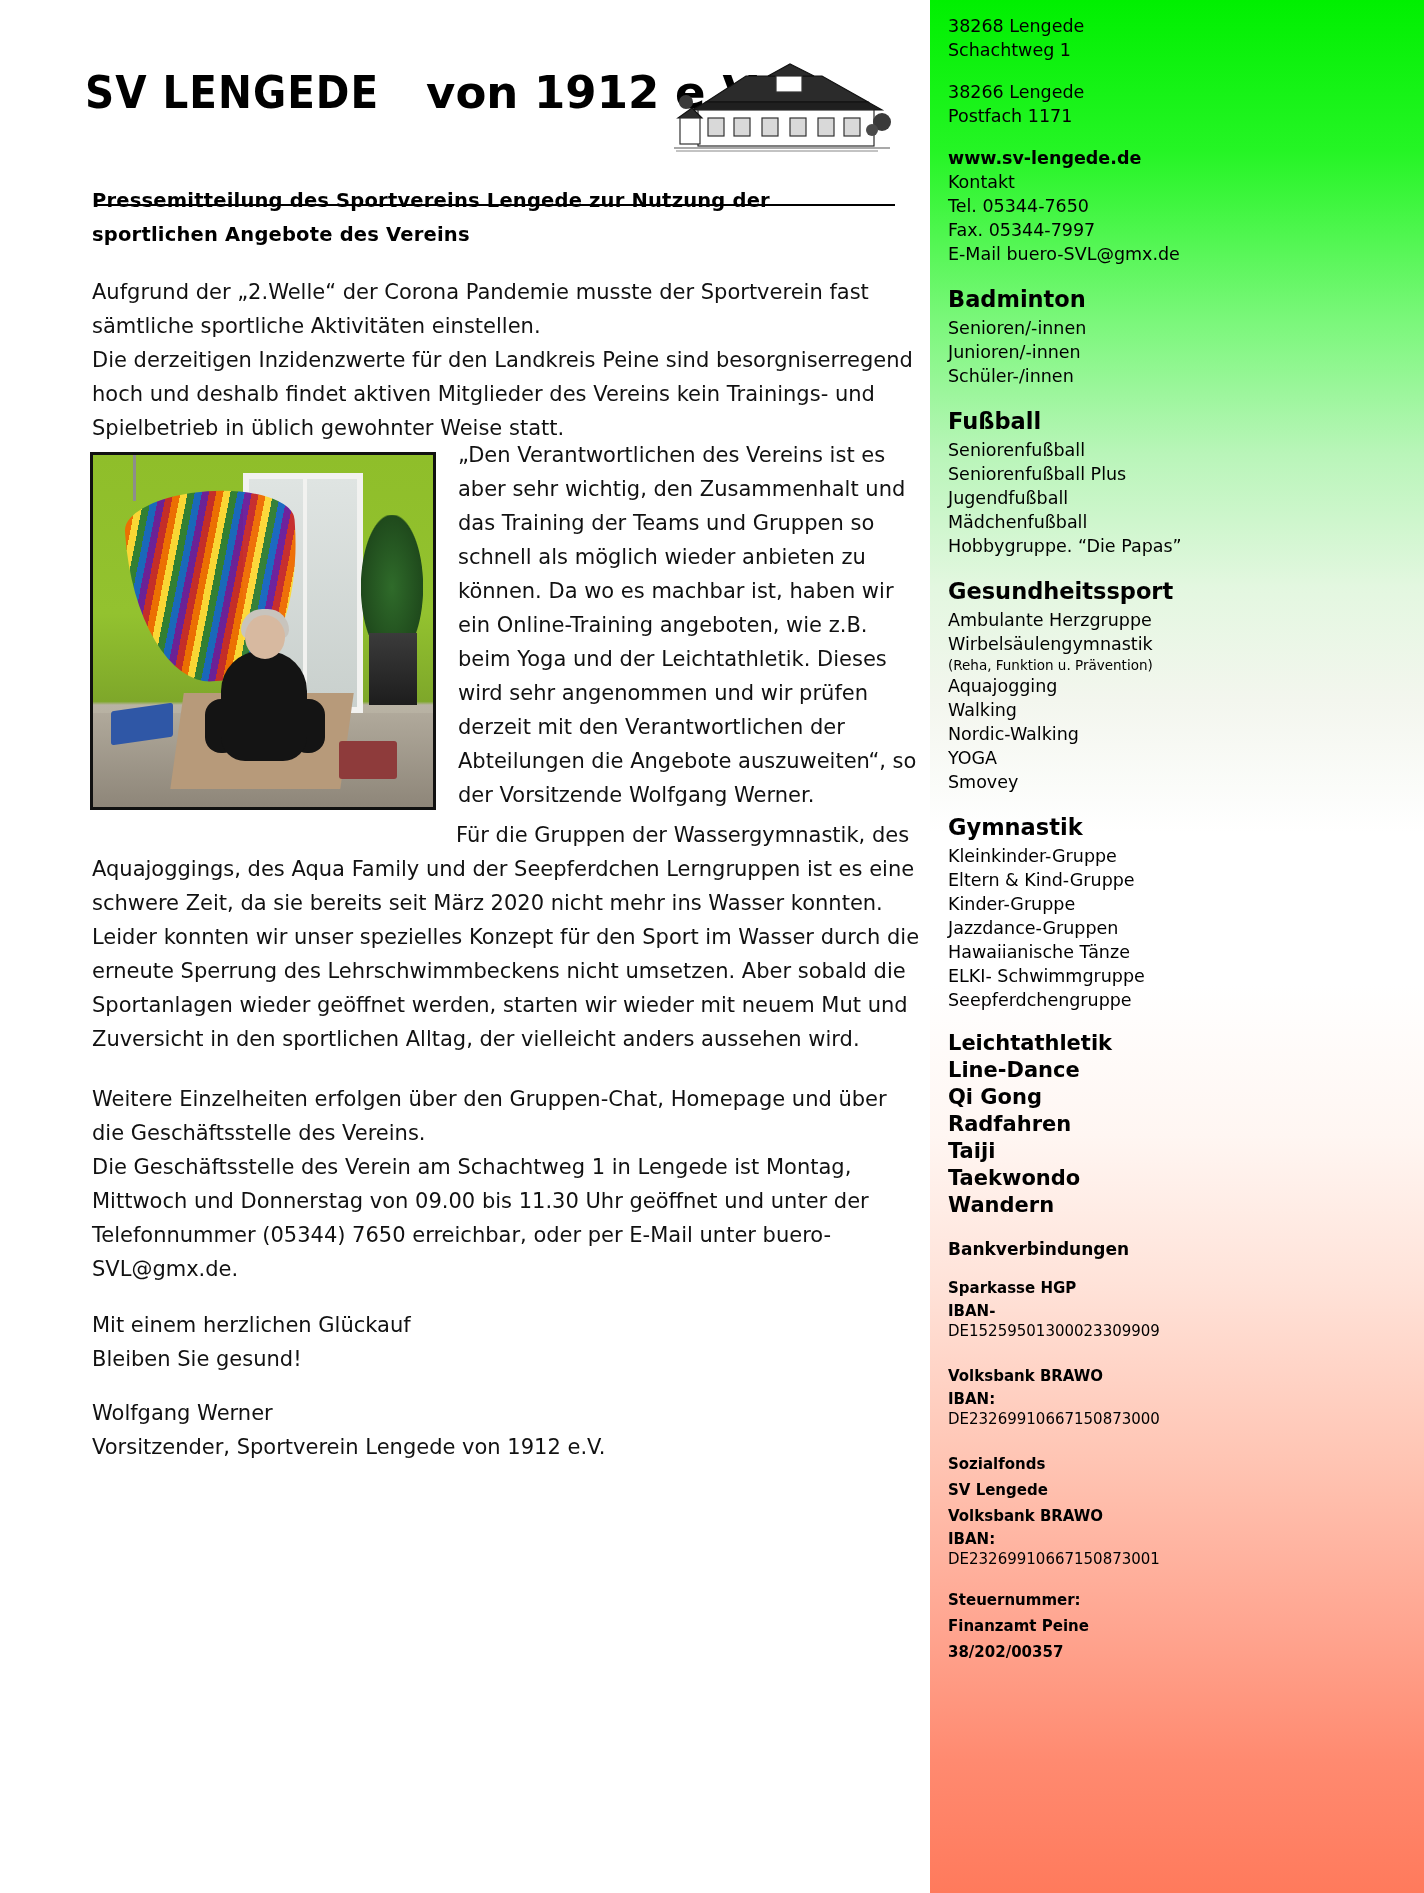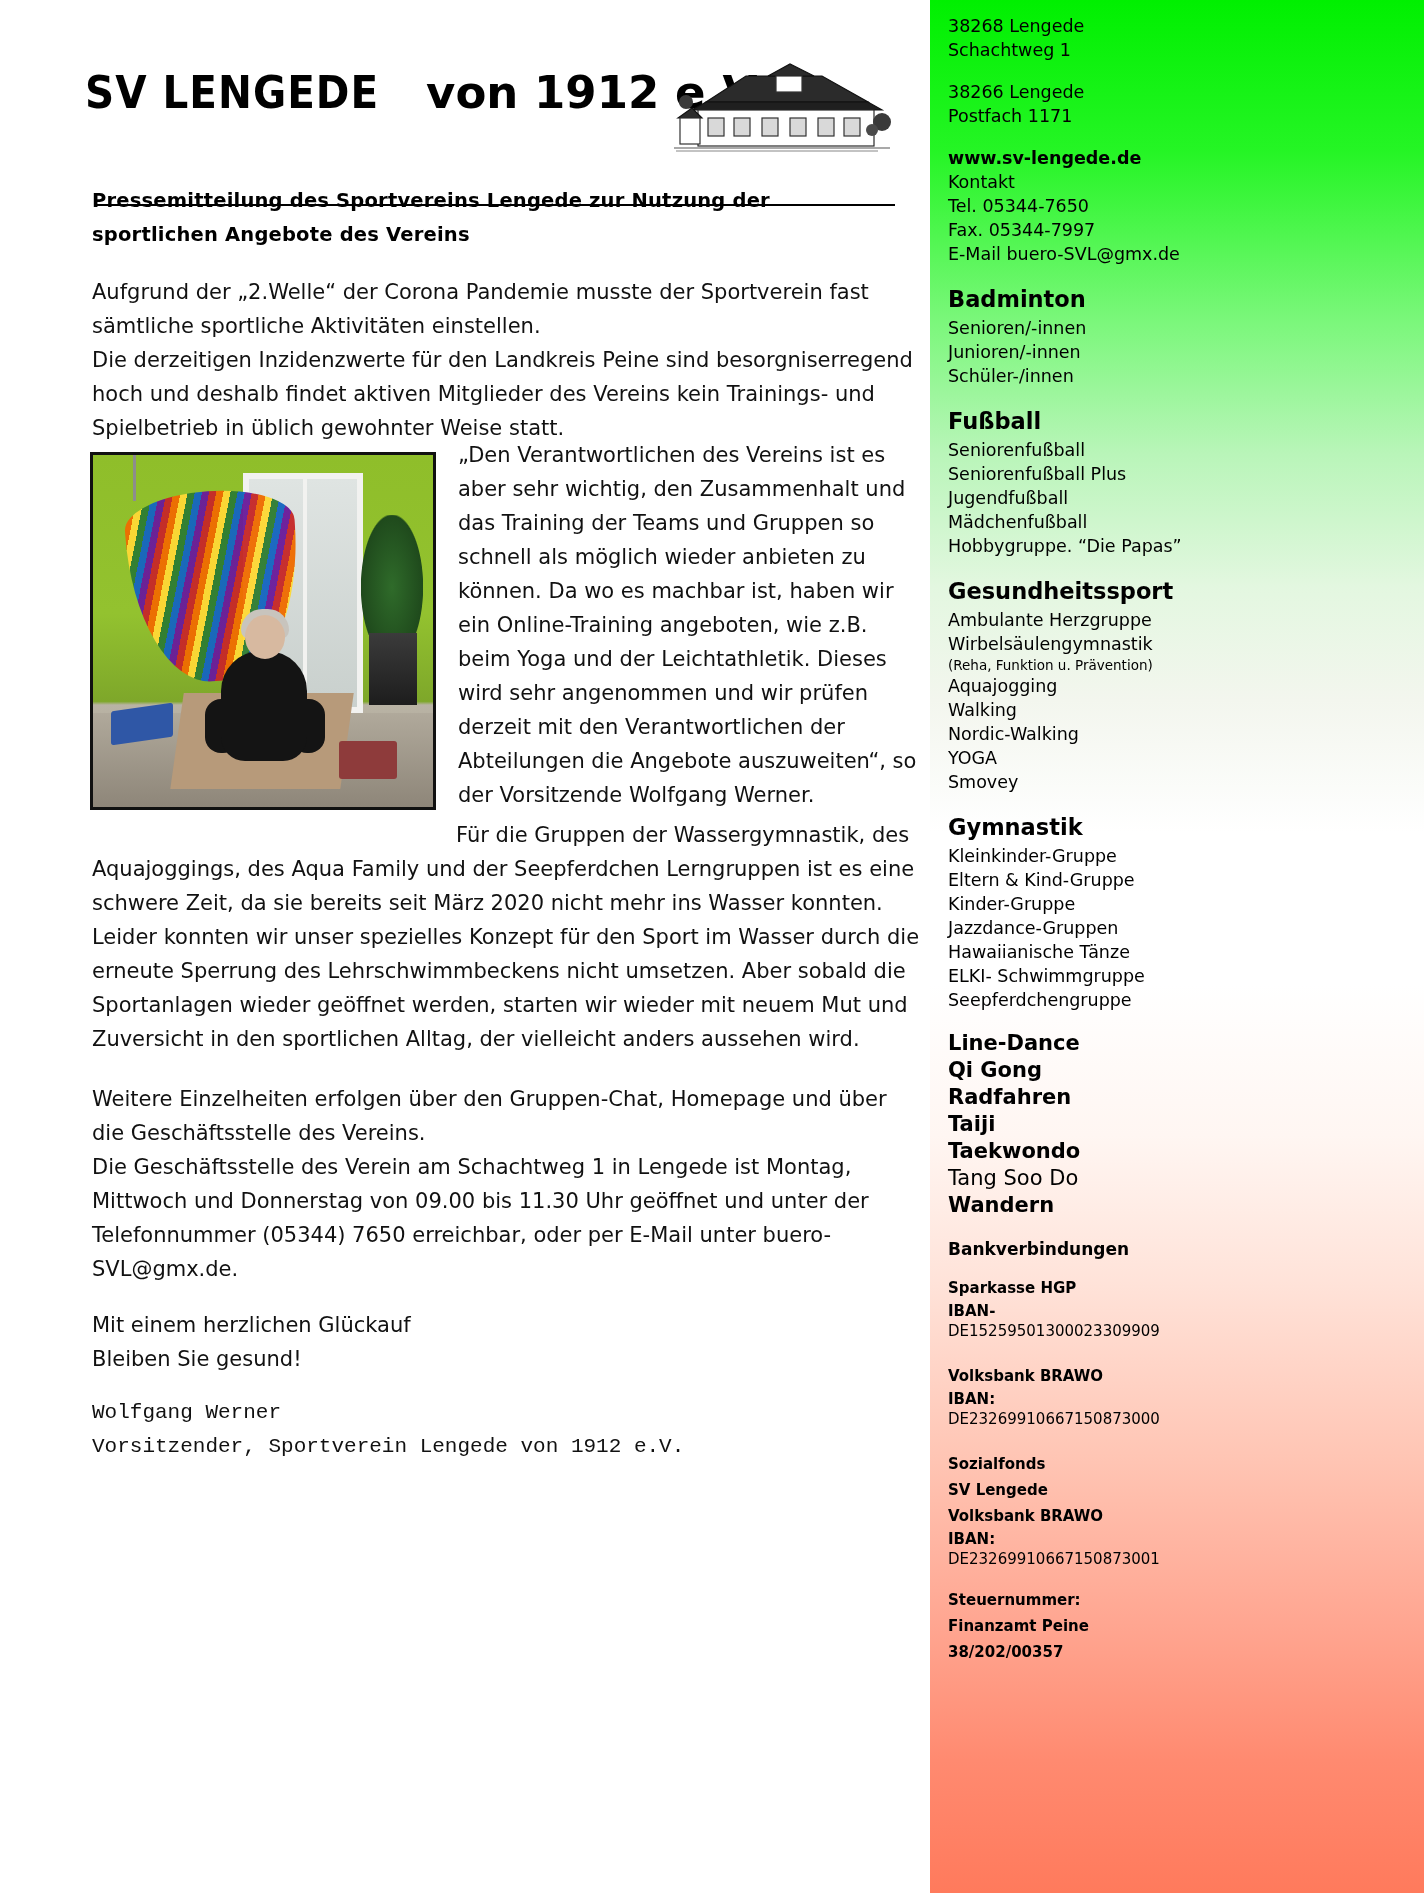--- a/index.html
+++ b/index.html
@@ -400,21 +400,21 @@
     <div class="body-text para3">
       <span class="indent-first">Für die Gruppen der Wassergymnastik, des Aquajoggings, des Aqua Family und der Seepferdchen Lerngruppen ist es eine schwere Zeit, da sie bereits seit März 2020 nicht mehr ins Wasser konnten. Leider konnten wir unser spezielles Konzept für den Sport im Wasser durch die erneute Sperrung des Lehrschwimmbeckens nicht umsetzen. Aber sobald die Sportanlagen wieder geöffnet werden, starten wir wieder mit neuem Mut und Zuversicht in den sportlichen Alltag, der vielleicht anders aussehen wird.</span>
     </div>
 
     <div class="body-text para4" style="white-space: pre-line;">Weitere Einzelheiten erfolgen über den Gruppen-Chat, Homepage und über die Geschäftsstelle des Vereins.
 Die Geschäftsstelle des Verein am Schachtweg 1 in Lengede ist Montag, Mittwoch und Donnerstag von 09.00 bis 11.30 Uhr geöffnet und unter der Telefonnummer (05344) 7650 erreichbar, oder per E-Mail unter buero-SVL@gmx.de.</div>
 
     <div class="body-text para5" style="white-space: pre-line;">Mit einem herzlichen Glückauf
 Bleiben Sie gesund!</div>
 
-    <div class="body-text para6" style="white-space: pre-line; font-family: Liberation Mono, monospace;">Wolfgang Werner
+    <div class="body-text para6" style="white-space: pre-line;">Wolfgang Werner
 Vorsitzender, Sportverein Lengede von 1912 e.V.</div>
   </div>
 
   <div class="sidebar">
     <div class="sb-inner">
 
       <div class="sb-block">
         <div class="sb-line">38268 Lengede</div>
         <div class="sb-line">Schachtweg 1</div>
       </div>
@@ -465,26 +465,26 @@
         <div class="sb-line">Kleinkinder-Gruppe</div>
         <div class="sb-line">Eltern &amp; Kind-Gruppe</div>
         <div class="sb-line">Kinder-Gruppe</div>
         <div class="sb-line">Jazzdance-Gruppen</div>
         <div class="sb-line">Hawaiianische Tänze</div>
         <div class="sb-line">ELKI- Schwimmgruppe</div>
         <div class="sb-line">Seepferdchengruppe</div>
       </div>
 
       <div class="sb-block sb-big-list">
+        <div class="sb-line">Leichtathletik</div>
         <div class="sb-line">Line-Dance</div>
         <div class="sb-line">Qi Gong</div>
         <div class="sb-line">Radfahren</div>
         <div class="sb-line">Taiji</div>
         <div class="sb-line">Taekwondo</div>
-        <div class="sb-line reg">Tang Soo Do</div>
         <div class="sb-line">Wandern</div>
       </div>
 
       <div class="sb-block">
         <div class="sb-bank-title">Bankverbindungen</div>
         <div class="gap-s"></div>
         <div class="sb-bank-name">Sparkasse HGP</div>
         <div class="sb-iban-label">IBAN-</div>
         <div class="sb-iban">DE15259501300023309909</div>
         <div class="gap-m"></div>

